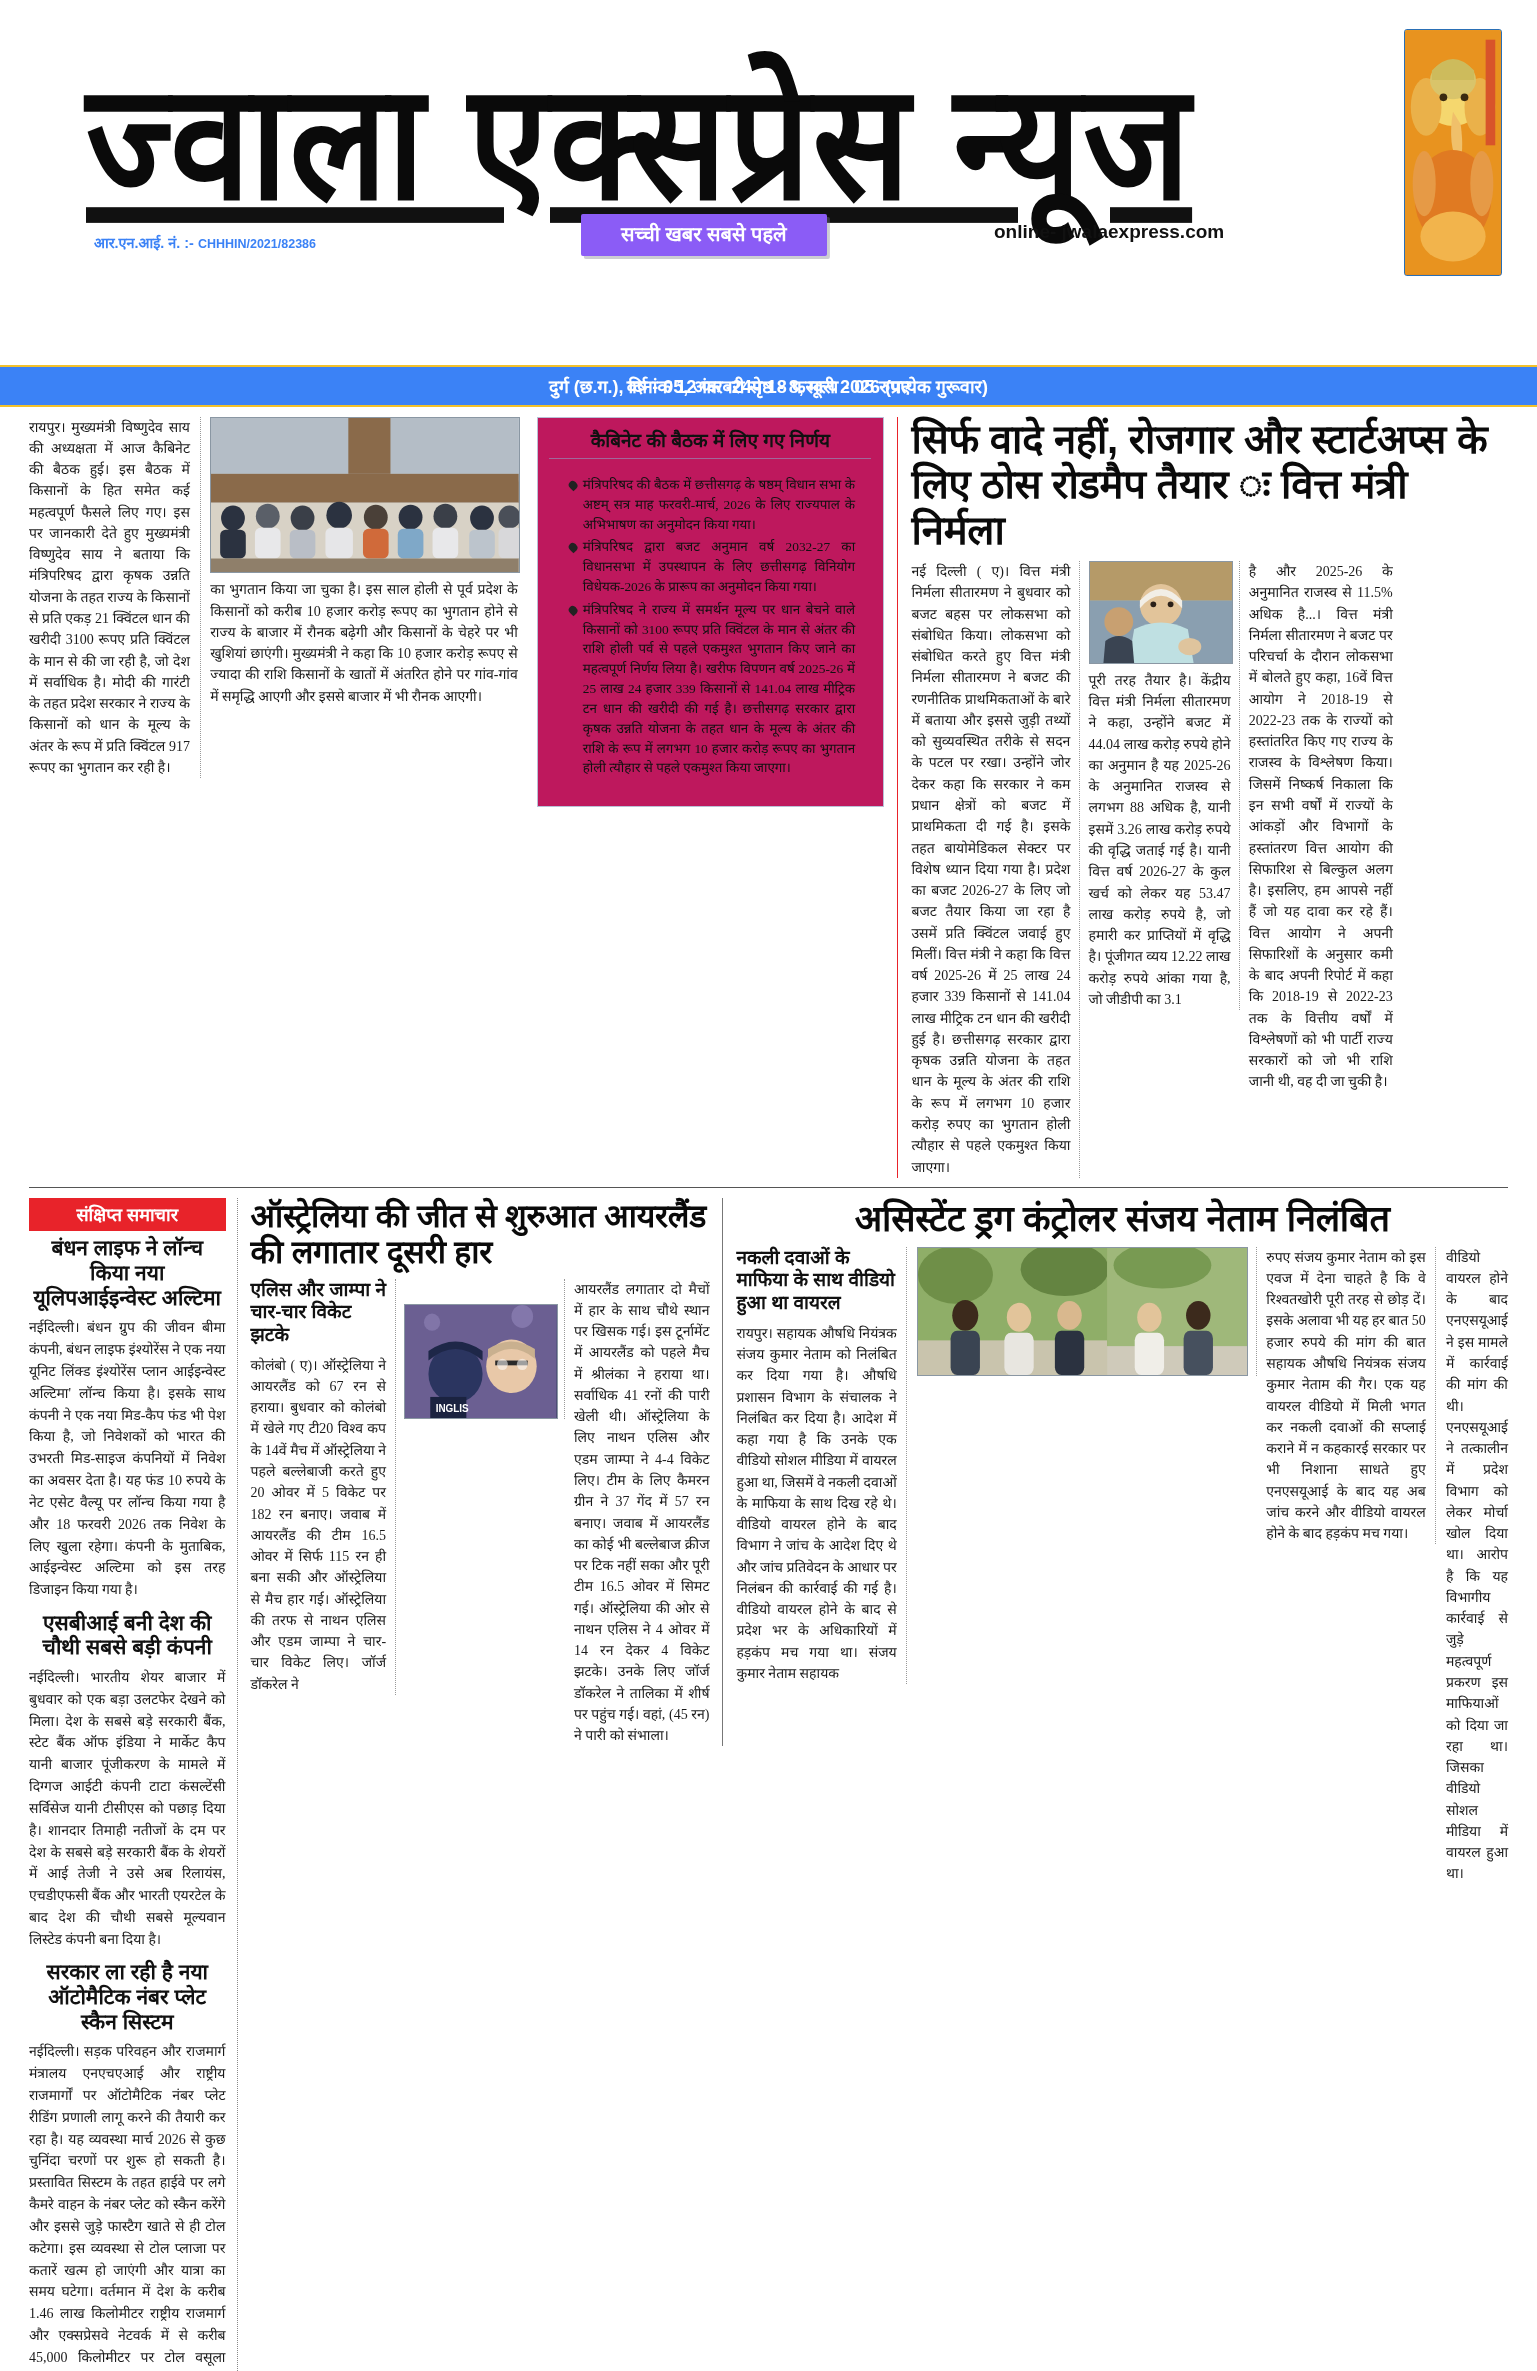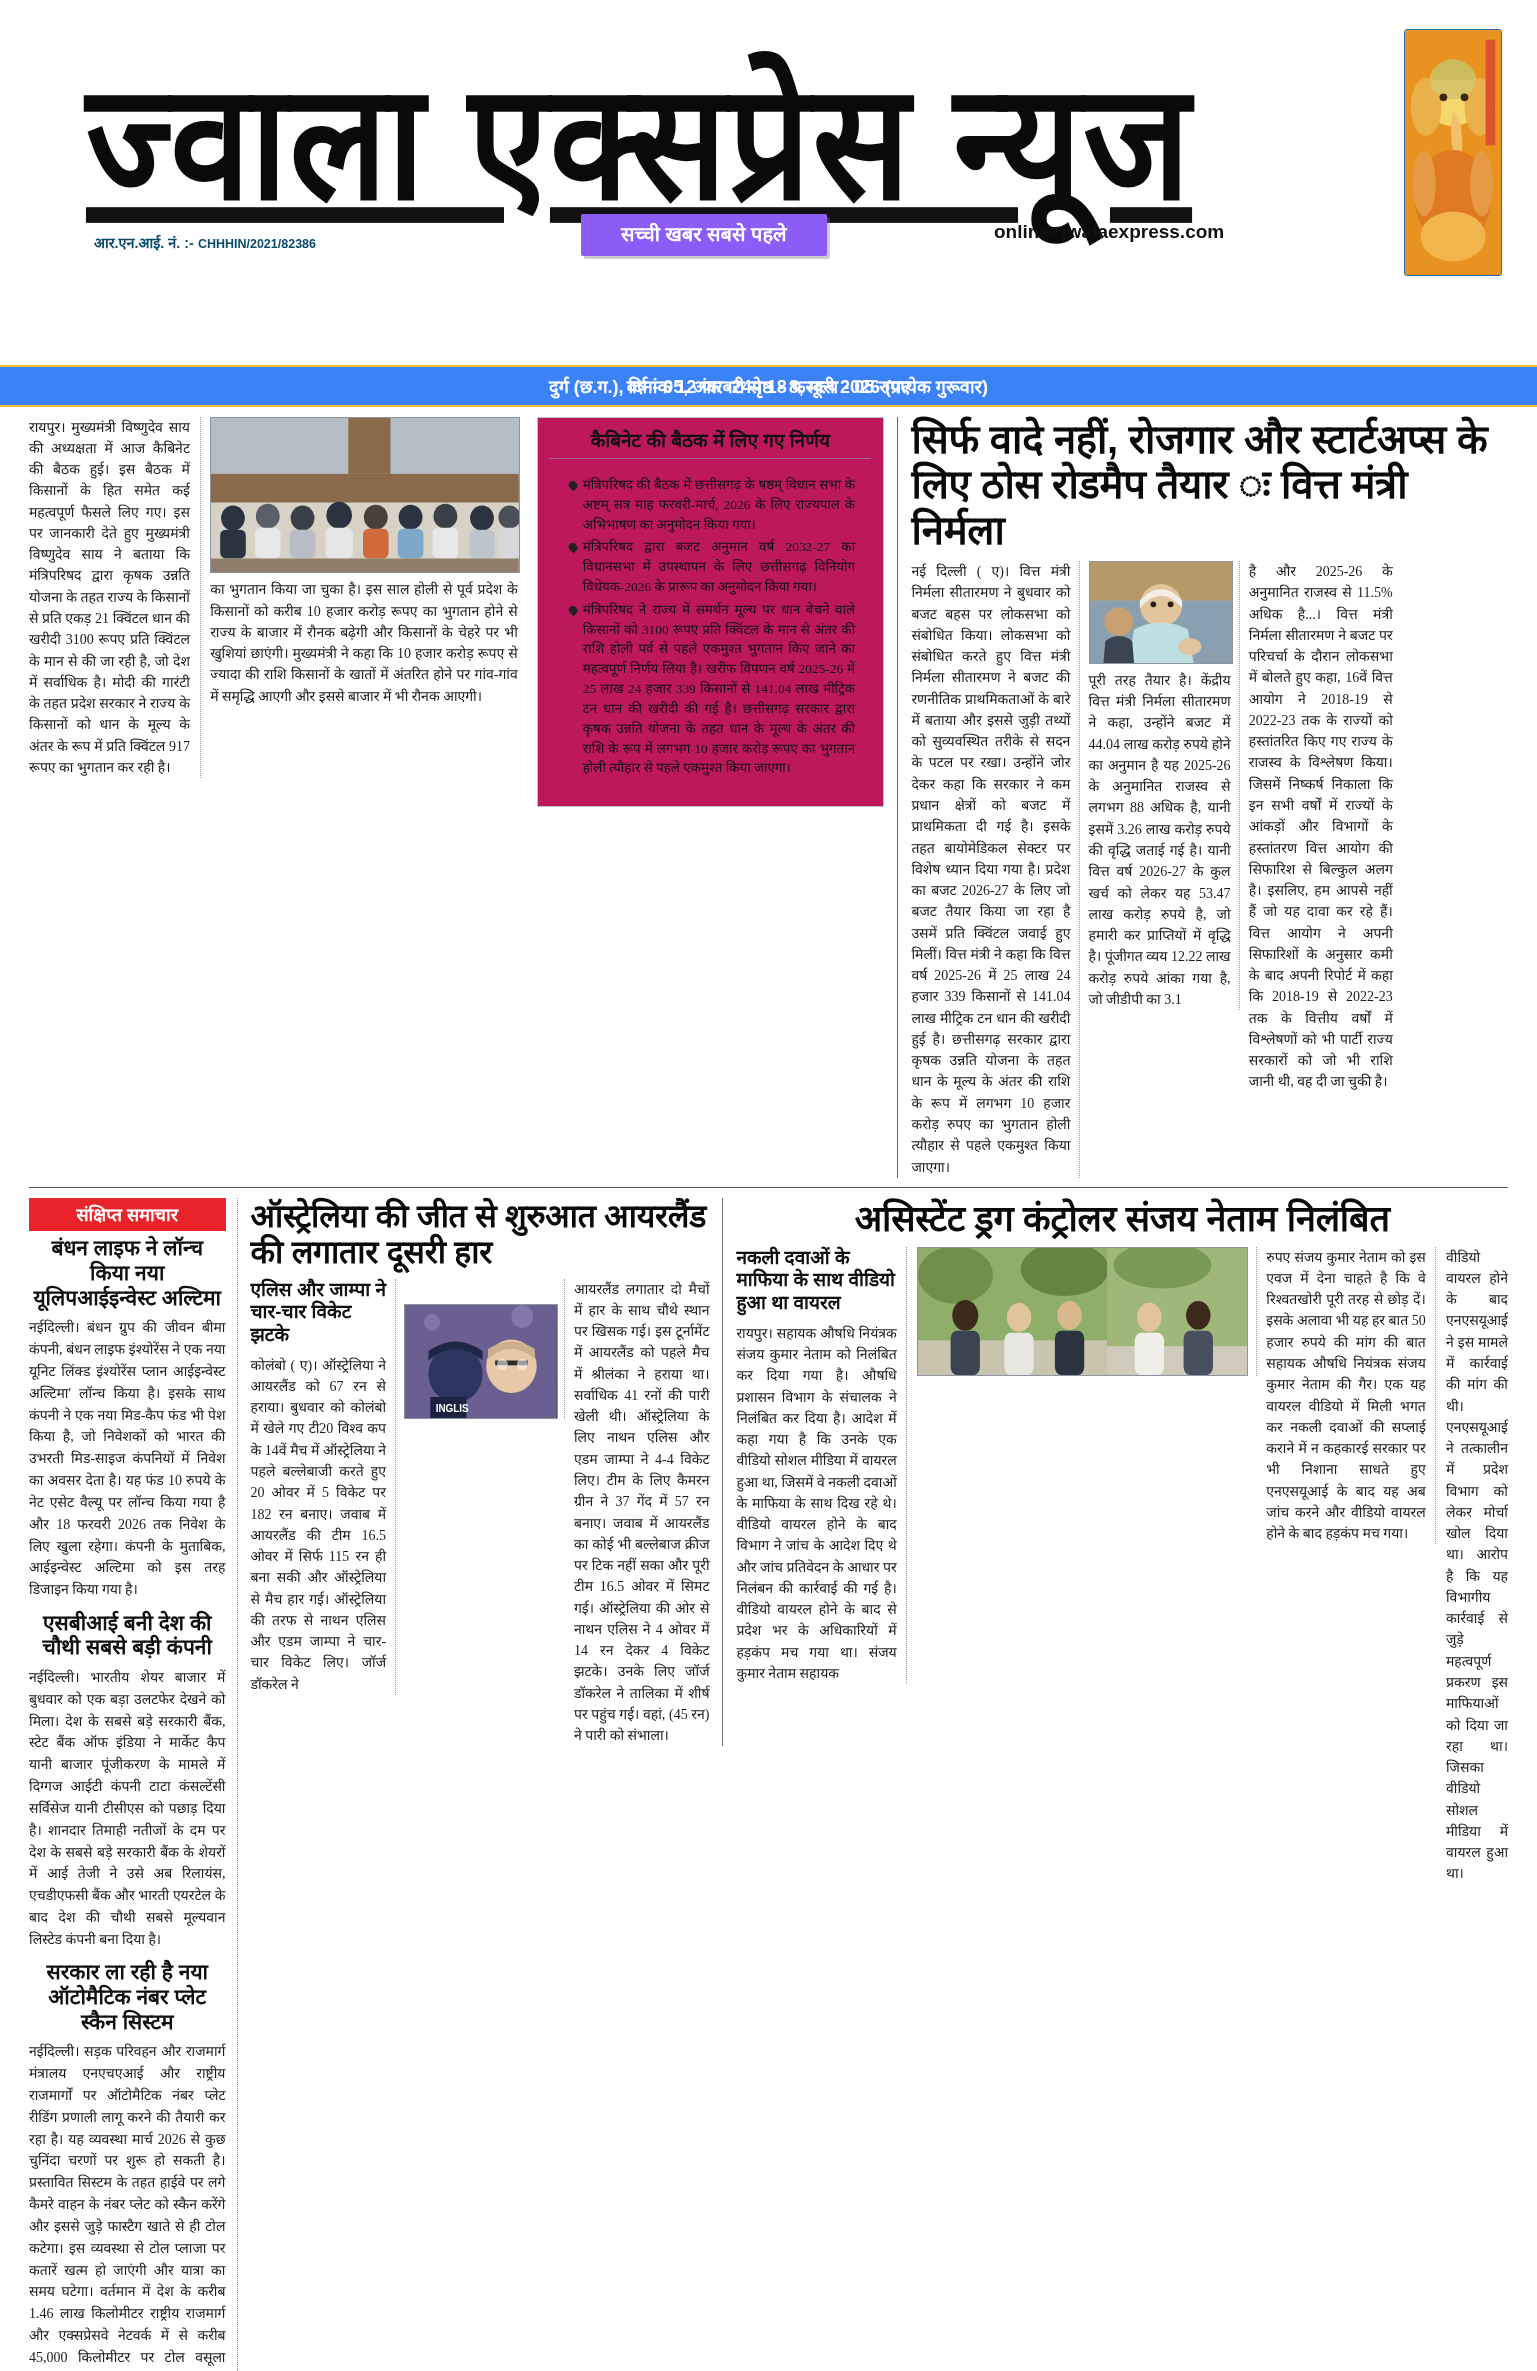--- a/index.html
+++ b/index.html
@@ -43,21 +43,21 @@
     box-shadow:2.9px 2.9px 0 rgba(120,120,140,.38);
   }
   .mast-site{
     position:absolute;left:946px;top:3.8px;
     font-family:"Liberation Sans","DejaVu Sans",sans-serif;
     font-weight:700;font-size:19px;color:#111;
   }
   .mast-rni{
     position:absolute;left:46px;top:15.4px;
     font-family:"Liberation Sans","DejaVu Sans",sans-serif;
-    font-size:14.4px;font-weight:700;color:#0c4a6e;
+    font-size:14.4px;font-weight:700;color:#3b82f6;
   }
   .mast-rni .rni-num{font-size:12.5px;}
 
   .redbar{
     background:#3b82f6;color:#fff;height:42px;
     border-top:2.9px solid #f3c12a;border-bottom:2.9px solid #f3c12a;
     display:flex;align-items:center;justify-content:center;
     padding:0 33px;box-sizing:border-box;
     font-family:"Liberation Sans","DejaVu Sans",sans-serif;
     font-weight:700;font-size:18px;

